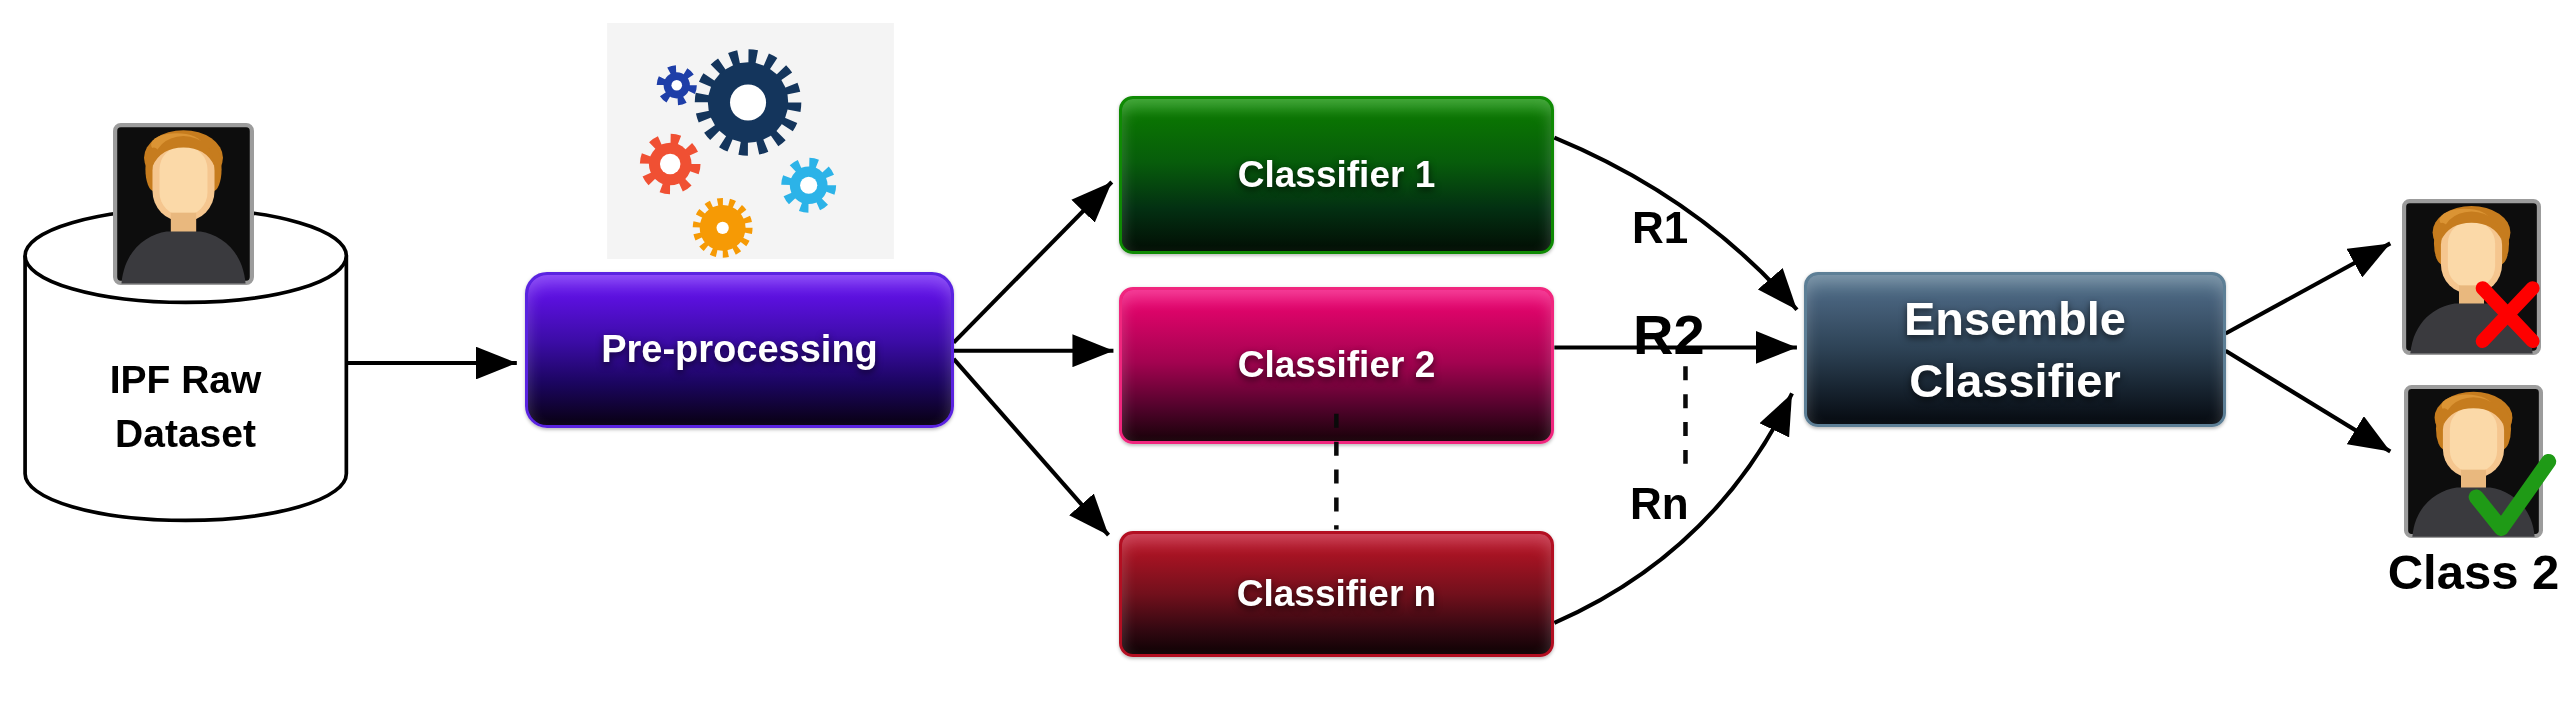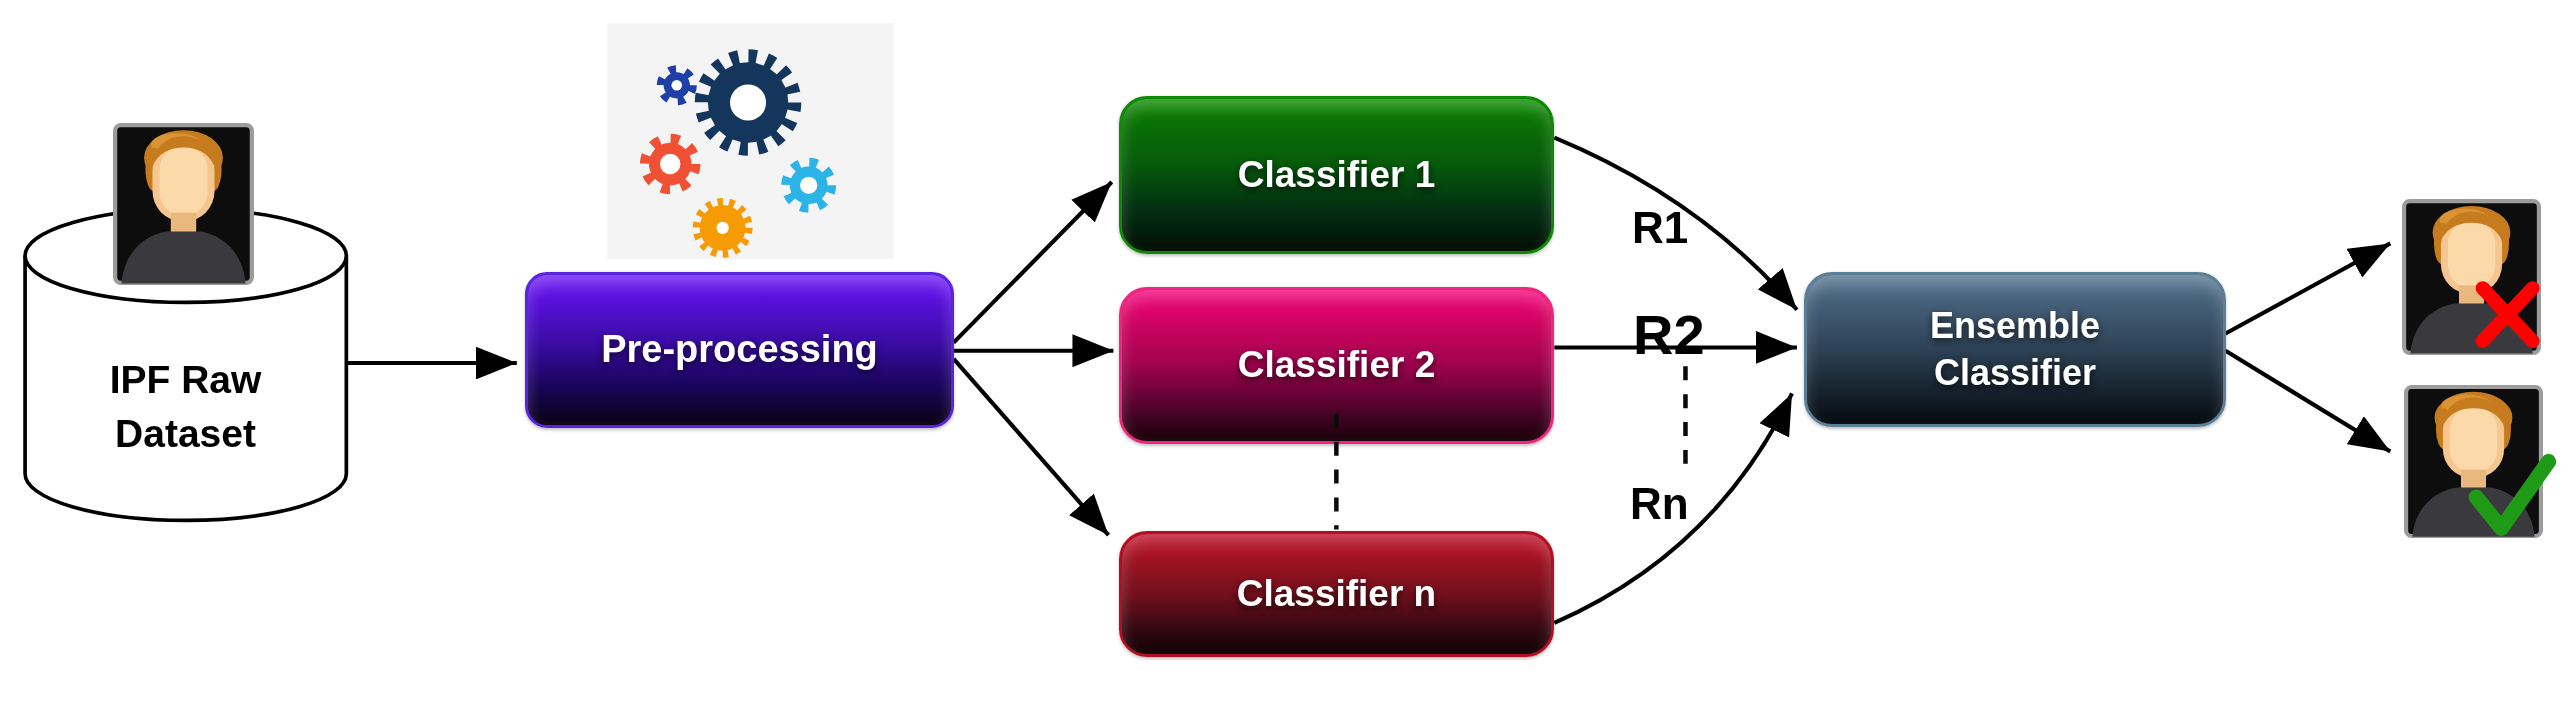--- a/index.html
+++ b/index.html
@@ -3,37 +3,37 @@
 <meta charset="utf-8">
 <style>
   html,body{margin:0;padding:0;background:#ffffff;}
   .canvas{
     position:relative;width:2576px;height:713px;background:#ffffff;overflow:hidden;
     font-family:"Liberation Sans",sans-serif;
   }
   svg.layer{position:absolute;left:0;top:0;width:2576px;height:713px;pointer-events:none;}
   .node{
     position:absolute;box-sizing:border-box;display:flex;align-items:center;justify-content:center;
-    text-align:center;color:#ffffff;font-weight:700;border-radius:28px;
+    text-align:center;color:#ffffff;font-weight:700;border-radius:14px;
     box-shadow:inset 0 8.2px 14.8px rgba(255,255,255,.22), 0 1.6px 3.3px rgba(0,0,0,.25);
   }
   .node .lbl{text-shadow:0 2.5px 7.4px rgba(0,0,0,.65);line-height:1.3;}
   #preprocessing{left:525px;top:272px;width:429px;height:156px;font-size:38px;border-radius:22px;
     background:linear-gradient(180deg,#7122f5 0%,#5a10dc 16%,#3b0ca5 45%,#1b0560 72%,#090113 100%);
     border:3.3px solid #5a23e0;}
   #classifier1{left:1119px;top:96px;width:435px;height:158px;font-size:37px;
     background:linear-gradient(180deg,#149109 0%,#0a7402 12%,#075c0b 42%,#033012 72%,#020e04 100%);
     border:3.3px solid #0f8a04;}
   #classifier2{left:1119px;top:287px;width:435px;height:157px;font-size:37px;
     background:linear-gradient(180deg,#f20c7c 0%,#db0468 14%,#a30350 48%,#51032b 78%,#180209 100%);
     border:3.3px solid #f0267e;}
   #classifiern{left:1119px;top:531px;width:435px;height:126px;font-size:37px;
     background:linear-gradient(180deg,#c01730 0%,#a81323 16%,#72101c 50%,#320811 80%,#0e0204 100%);
     border:3.3px solid #b30f22;}
-  #ensemble{left:1804px;top:272px;width:422px;height:155px;font-size:36px;
+  #ensemble{left:1804px;top:272px;width:422px;height:155px;font-size:47px;
     background:linear-gradient(180deg,#5a7a92 0%,#46607a 18%,#2d4255 50%,#16222e 78%,#060a10 100%);
     border:3.3px solid #5d7f96;}
   #ensemble .lbl{width:238px;}
   .freelabel{position:absolute;font-weight:700;color:#000;}
   #dataset-label{left:87px;top:353px;width:197px;text-align:center;font-size:39px;line-height:1.38;}
   #r1-label{left:1632px;top:203px;width:107px;font-size:44px;}
   #r2-label{left:1633px;top:302px;width:107px;font-size:56px;}
   #rn-label{left:1630px;top:479px;width:107px;font-size:44px;}
   #class1-label{left:2373px;top:138px;width:197px;text-align:center;font-size:49px;}
   #class2-label{left:2375px;top:544px;width:197px;text-align:center;font-size:49px;}
@@ -151,15 +151,16 @@
   </svg>
   <svg class="avatar" style="left:2404px;top:385px" width="139" height="153" viewBox="0 0 100 112" preserveAspectRatio="none">
     <use href="#person"></use>
     <path d="M52,82 L70,105 L104,56" fill="none" stroke="#1f9a16" stroke-width="11" stroke-linecap="round" stroke-linejoin="round"></path>
   </svg>
 
   <div class="freelabel" id="dataset-label">IPF Raw Dataset</div>
   <div class="freelabel" id="r1-label">R1</div>
   <div class="freelabel" id="r2-label">R2</div>
   <div class="freelabel" id="rn-label">Rn</div>
+  <div class="freelabel" id="class2-label">Class 2</div>
 
 </div>
 
 
 </body></html>

